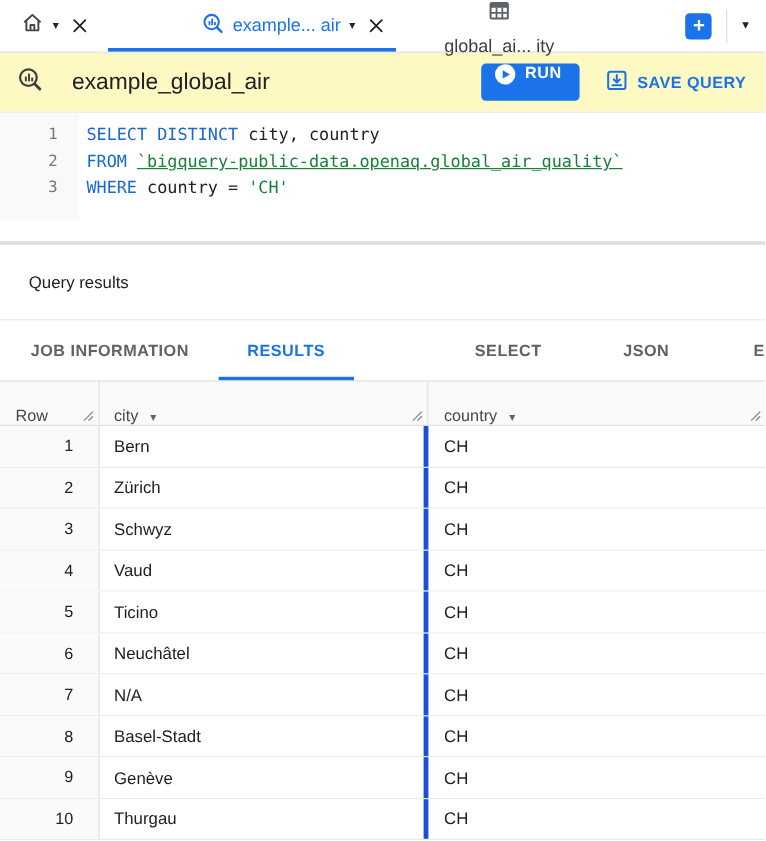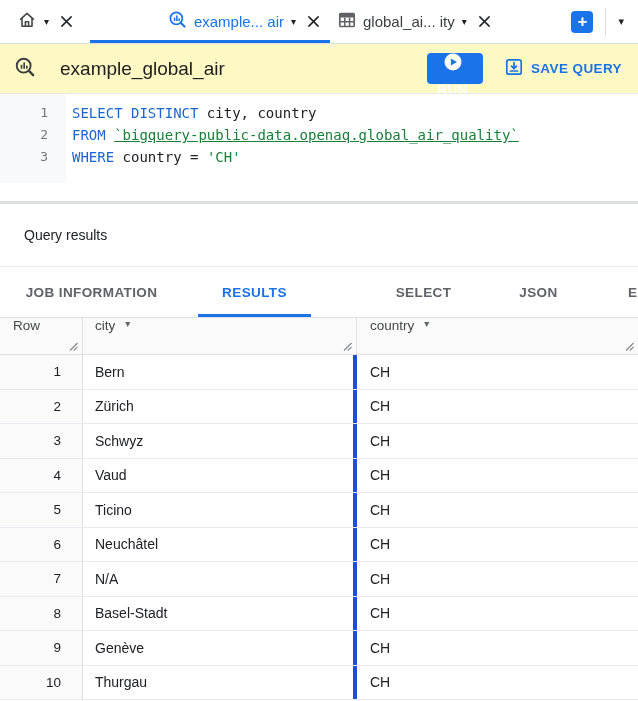--- a/index.html
+++ b/index.html
@@ -8,37 +8,37 @@
     position:relative; width:638px; height:701px; overflow:hidden;
     background:#fff; font-family:"Liberation Sans", sans-serif; color:#202124;
   }
 
   
   .tabbar { height:44px; border-bottom:1px solid #dadce0; display:flex; align-items:stretch; background:#fff; }
   .tab { display:flex; align-items:center; cursor:pointer; }
   .tab-home { width:90px; justify-content:center; gap:7px; }
   .tab-query { width:240px; gap:7px; padding:0 10px 0 12px; position:relative;justify-content:flex-end; }
   .tab-query::after { content:""; position:absolute; left:0; right:0; bottom:0; height:3px; background:#1a73e8; }
-  .tab-table { width:172px; gap:7px; padding:0 8px; }
+  .tab-table { width:172px; gap:7px; padding:0 8px;flex-direction:column; }
   .tab-label { font-size:15px; color:#3c4043; white-space:nowrap; }
   .tab-query .tab-label { color:#1a73e8; }
   .caret { font-size:10px; color:#202124; line-height:1; }
   .close-x { display:flex; align-items:center; margin-left:4px; }
   .tabbar-right { margin-left:auto; display:flex; align-items:center; gap:12px; padding-right:14px; }
   .add-tab { width:22px; height:22px; border:none; border-radius:4px; background:#1a73e8; color:#fff;
              font-size:17px; font-weight:bold; line-height:20px; text-align:center; padding:0; cursor:pointer; }
   .vdiv { width:1px; height:28px; background:#dadce0; }
 
   
   .qheader { height:49px; display:flex; align-items:center; padding:0 16px 0 14px; background:#fef9c3; }
   .qtitle { font-size:19px; color:#202124; margin-left:24px; }
   .spacer { flex:1; }
-  .run-btn { display:flex; align-items:center; gap:8px; height:31px; padding:0 15px 0 11px; border:none;
+  .run-btn { display:flex; gap:8px; height:31px; padding:0 15px 0 11px; border:none;
              border-radius:4px; background:#1a73e8; color:#fff; font-family:inherit;
-             font-size:13.5px; font-weight:700; letter-spacing:.4px; cursor:pointer;flex-direction:column; }
+             font-size:13.5px; font-weight:700; letter-spacing:.4px; cursor:pointer; }
   .save-btn { display:flex; align-items:center; gap:8px; margin-left:22px; border:none; background:transparent;
               color:#1a73e8; font-family:inherit; font-size:13.5px; font-weight:700; letter-spacing:.4px; cursor:pointer; padding:0; }
 
   
   .editor { position:relative; height:90px; border-top:1px solid #e8eaed;
             font-family:"DejaVu Sans Mono", monospace; font-size:14px; }
   .gutter-bg { position:absolute; left:0; top:0; bottom:0; width:66px; background:#f7f9fa; }
   .code-lines { position:relative; padding-top:8px; }
   .code-line { display:flex; height:22px; line-height:22px; white-space:pre; }
   .ln { width:48px; text-align:right; color:#757575; font-size:13px; flex:0 0 48px; }
@@ -57,21 +57,21 @@
   .results-title { font-size:14px; font-weight:400; color:#202124; margin:0; }
 
   .rtabs { position:relative; height:51px; border-bottom:1px solid #e0e0e0; }
   .rtab { position:absolute; top:0; height:50px; display:flex; align-items:center; justify-content:center;
           font-size:13.5px; font-weight:700; letter-spacing:.4px; color:#5f6368; cursor:pointer; white-space:nowrap; overflow:hidden; }
   .rtab.active { color:#1a73e8; }
   .rtab.active::after { content:""; position:absolute; left:0; right:0; bottom:0; height:3px; background:#1a73e8; }
 
   
   .thead { display:grid; grid-template-columns:83px 274px 1fr; height:37px; background:#fafafa; border-bottom:1px solid #e0e0e0; }
-  .th { position:relative; display:flex; align-items:flex-start; gap:10px; font-size:13.5px; color:#444746; border-right:1px solid #e0e0e0; }
+  .th { position:relative; display:flex; align-items:flex-end; gap:10px; font-size:13.5px; color:#444746; border-right:1px solid #e0e0e0; }
   .th:last-child { border-right:none; }
   .th .colcaret { font-size:10px; color:#5f6368; }
   .handle { position:absolute; right:4px; bottom:3px; }
   .trow { display:grid; grid-template-columns:83px 274px 1fr; height:34.5px; border-bottom:1px solid #e8eaed; background:#fff; }
   .td { display:flex; align-items:center; font-size:14px; color:#202124; }
   .td-rownum { background:#fafafa; justify-content:flex-end; padding-right:21px; border-right:1px solid #e0e0e0; font-size:13.5px; }
   .td-city { padding-left:12px; border-right:4px solid #1d4ed8; }
   .td-country { padding-left:13px; }
 </style>
 </head>
@@ -183,21 +183,21 @@
 
   <div class="gap"></div>
   <div class="splitter"></div>
 
   <div class="results-head">
     <h2 class="results-title">Query results</h2>
   </div>
 
   <div class="rtabs">
       <div class="rtab" style="left: 4px; width: 175px;">JOB INFORMATION</div>
-      <div class="rtab active" style="left: 198px; width: 113px;">RESULTS</div>
+      <div class="rtab active" style="left: 182px; width: 113px;">RESULTS</div>
       <div class="rtab" style="left: 367px; width: 113px;">SELECT</div>
       <div class="rtab" style="left: 482px; width: 113px;">JSON</div>
       <div class="rtab" style="left: 600px; width: 76px; justify-content: flex-start; padding-left: 28px;">E</div>
     </div>
 
   <div class="rtable">
     <div class="thead">
         <div class="th" style="padding-left: 13px;">
           <span>Row</span>
           <svg class="handle" width="9" height="9" viewBox="0 0 9 9">

